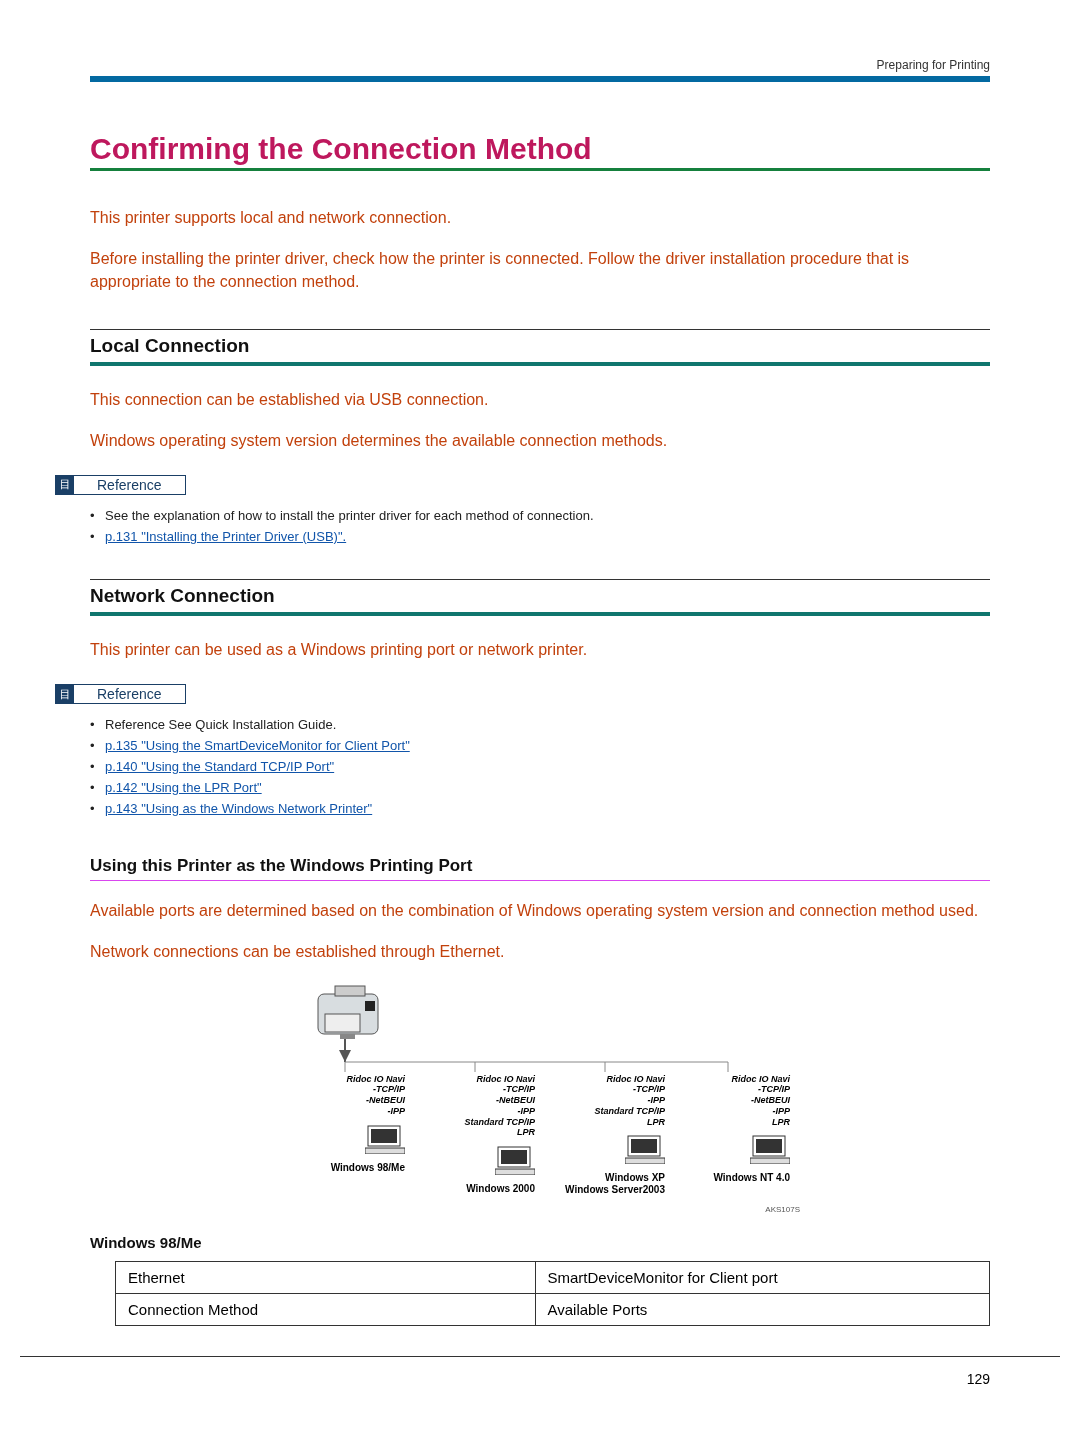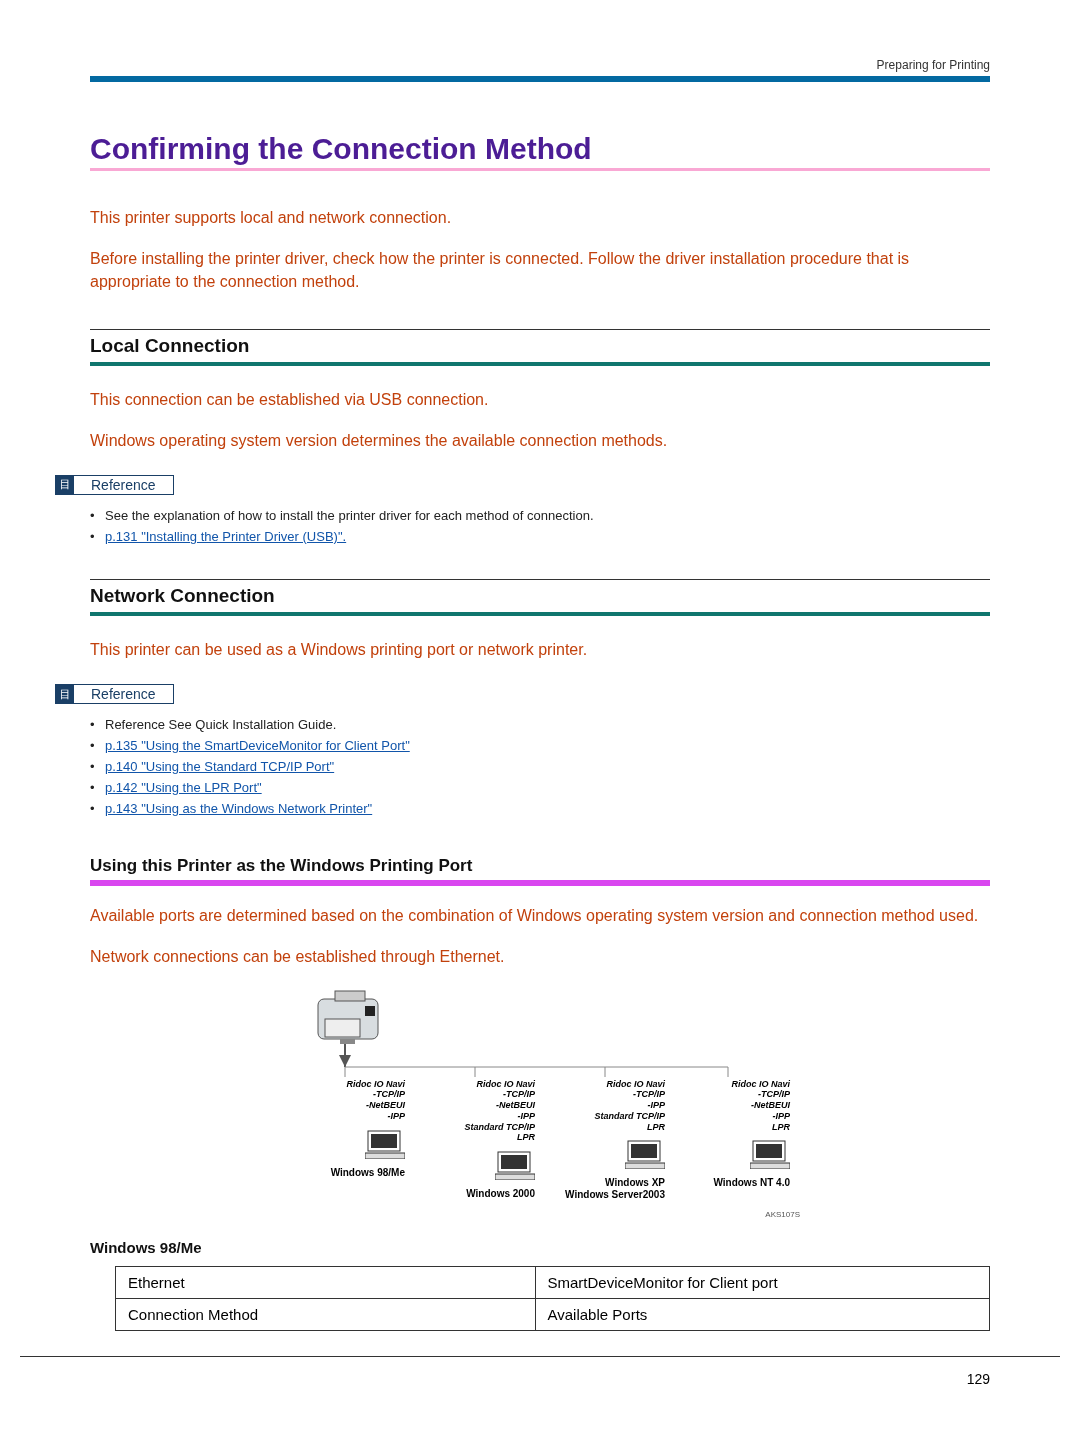--- a/index.html
+++ b/index.html
@@ -23,22 +23,22 @@
       margin-bottom: 50px;
       text-align: right;
     }
     .header-text {
       font-size: 12px;
       color: #333;
     }
     .title {
       font-size: 30px;
       font-weight: bold;
-      color: #4c1d95;
-      border-bottom: 3px solid #f9a8d4;
+      color: #be185d;
+      border-bottom: 3px solid #15803d;
       margin-bottom: 35px;
       padding-bottom: 2px;
     }
     .body-text {
       font-size: 16px;
       color: #c2410c;
       margin-bottom: 18px;
       line-height: 1.45;
     }
     .section-heading {
@@ -48,21 +48,21 @@
       border-top: 1px solid #333;
       border-bottom: 4px solid #0f766e;
       padding: 5px 0;
       margin-top: 35px;
       margin-bottom: 22px;
     }
     .sub-heading {
       font-size: 17px;
       font-weight: bold;
       color: #111;
-      border-bottom: 6px solid #d946ef;
+      border-bottom: 1px solid #d946ef;
       padding-bottom: 4px;
       margin-top: 40px;
       margin-bottom: 18px;
     }
     .os-heading {
       font-size: 15px;
       font-weight: bold;
       color: #111;
       margin-top: 25px;
       margin-bottom: 10px;
@@ -81,21 +81,21 @@
       width: 18px;
       height: 18px;
       display: flex;
       align-items: center;
       justify-content: center;
       font-size: 11px;
     }
     .ref-text {
       color: #1a3f66;
       font-size: 14px;
-      padding: 0 17px;
+      padding: 0 23px;
     }
     .ref-list {
       list-style: none;
       margin-top: 5px;
       margin-bottom: 10px;
     }
     .ref-list li {
       font-size: 13px;
       color: #222;
       margin-bottom: 6px;

